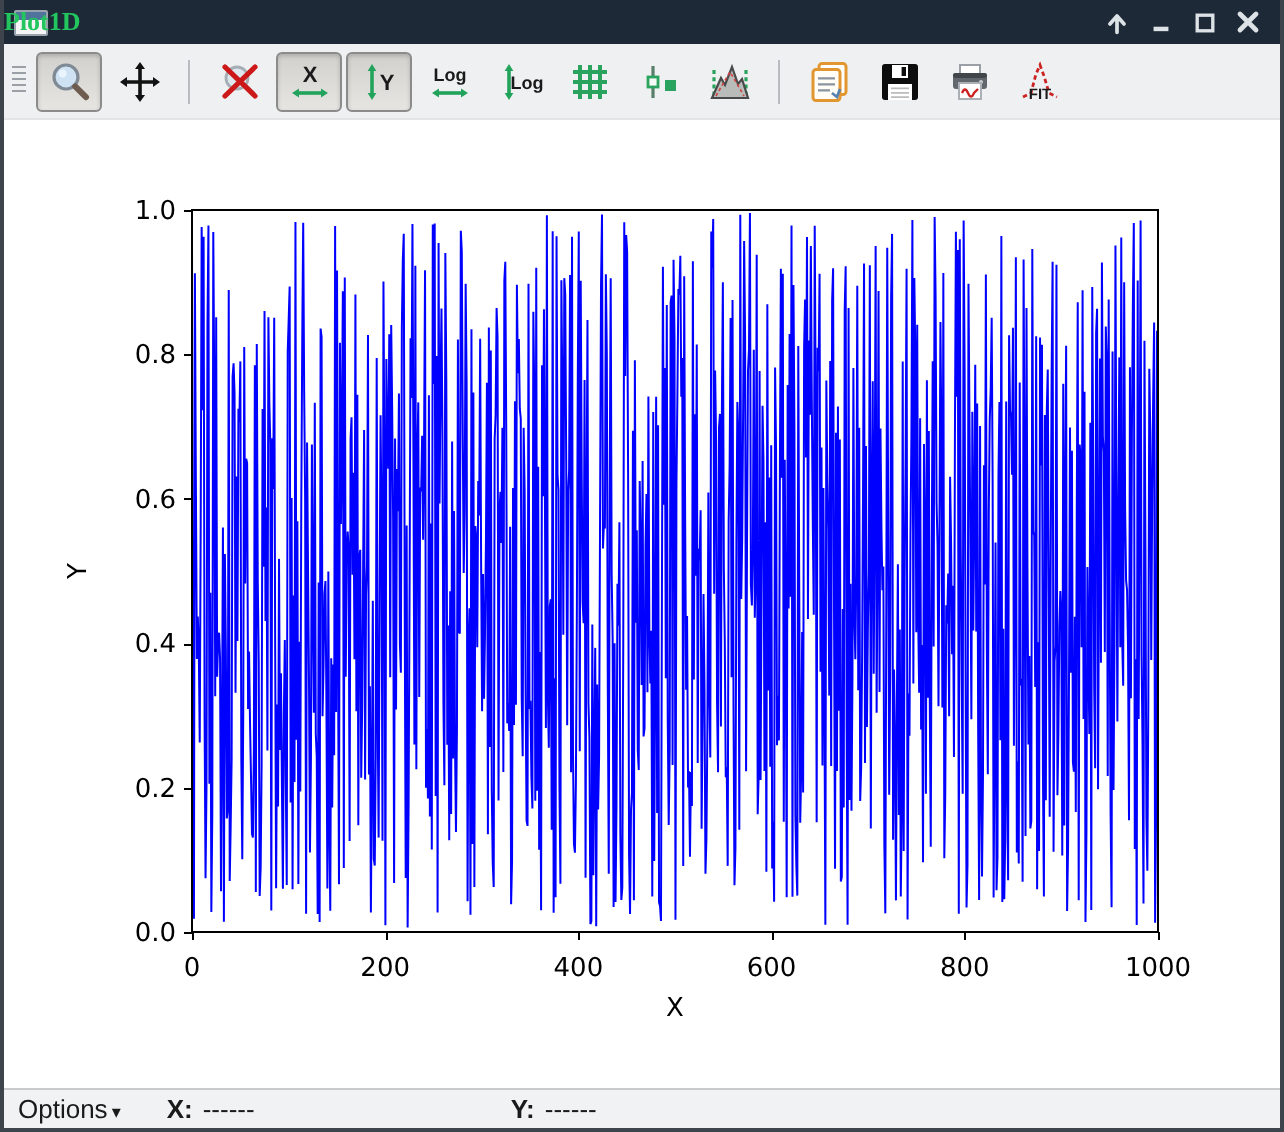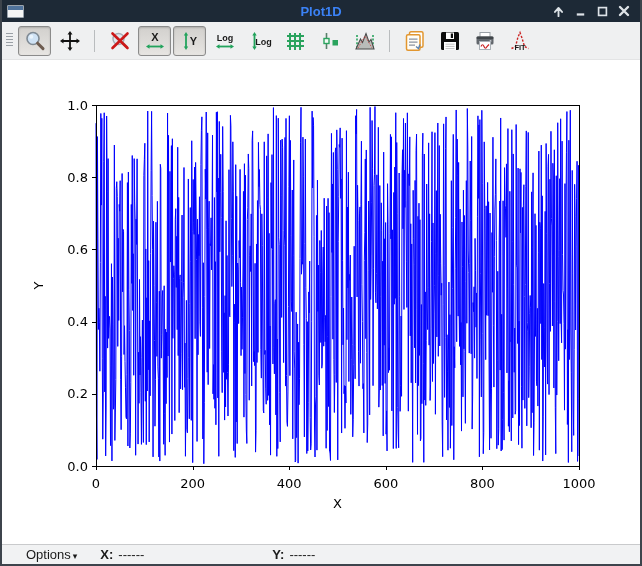--- a/index.html
+++ b/index.html
@@ -4,43 +4,43 @@
 <style>
   html,body{margin:0;padding:0;background:#888;}
   body{width:642px;height:566px;overflow:hidden;font-family:"Liberation Sans",sans-serif;}
   .window{width:642px;height:566px;box-sizing:border-box;border:2px solid #3d444c;border-top:none;
           background:#fff;display:flex;flex-direction:column;}
   
   .titlebar{height:22px;background:#1d2936;position:relative;display:flex;align-items:center;flex:0 0 auto;}
   .win-icon{width:17px;height:13px;margin-left:5px;border:1px solid #9aa3ad;background:#f5f5f5;
             box-sizing:border-box;position:relative;border-radius:1px;}
   .win-icon::before{content:"";position:absolute;left:0;top:0;right:0;height:4px;background:#50739c;}
-  .titlebar .title{position:absolute;left:0;right:0;text-align:center;color:#3b82f6;
-                   font-weight:bold;font-size:13px;pointer-events:none;}
+  .titlebar .title{position:absolute;left:0;right:0;text-align:left;color:#22c55e;
+                   font-weight:bold;font-size:13px;pointer-events:none;font-family:Liberation Serif, serif;}
   .winbtns{margin-left:auto;display:flex;align-items:center;gap:8px;padding-right:9px;z-index:2;}
   .winbtn{width:14px;height:14px;display:flex;align-items:center;justify-content:center;}
   .winbtn svg{display:block;}
   
   .toolbar{height:38px;background:#eff0f1;display:flex;align-items:center;padding-left:2px;flex:0 0 auto;
            border-bottom:1px solid #e3e4e5;box-sizing:border-box;}
   .handle{width:7px;height:15px;margin:0 4px 0 2px;
           background:repeating-linear-gradient(180deg,#9aa0a6 0 1px,transparent 1px 3px);}
   .tb{width:33px;height:30px;display:flex;align-items:center;justify-content:center;
       background:transparent;border:1px solid transparent;border-radius:3px;padding:0;margin:0 1px;}
   .tb.pressed{background:linear-gradient(180deg,#d2d0cd,#e7e5e2);border:1px solid #8b8b8b;
       box-shadow:inset 0 1px 2px rgba(0,0,0,.18);}
   .tb svg{display:block;}
   .sep{width:1px;height:22px;background:#b9bcbe;margin:0 7px;}
   .icolabel{font-weight:bold;fill:#1a1a1a;font-family:"Liberation Sans",sans-serif;}
   
   .figure{position:relative;height:484px;background:#ffffff;flex:0 0 auto;}
   #plot-svg{position:absolute;left:0;top:0;}
   
   .statusbar{height:20px;background:#f1f2f3;border-top:1px solid #c9cacc;display:flex;
-             align-items:center;font-size:13px;color:#1a1a1a;padding-left:24px;box-sizing:border-box;flex:0 0 auto;}
+             align-items:center;font-size:13px;color:#1a1a1a;padding-left:7px;box-sizing:border-box;flex:0 0 auto;}
   .opt{display:flex;align-items:center;cursor:default;}
   .opt .caret{font-size:9px;margin-left:2px;position:relative;top:1px;}
   .coord{margin-left:23px;}
   .coord b{margin-right:5px;}
   .coord.ycoord{margin-left:128px;}
 </style>
 </head>
 <body>
 
 <div class="window">

